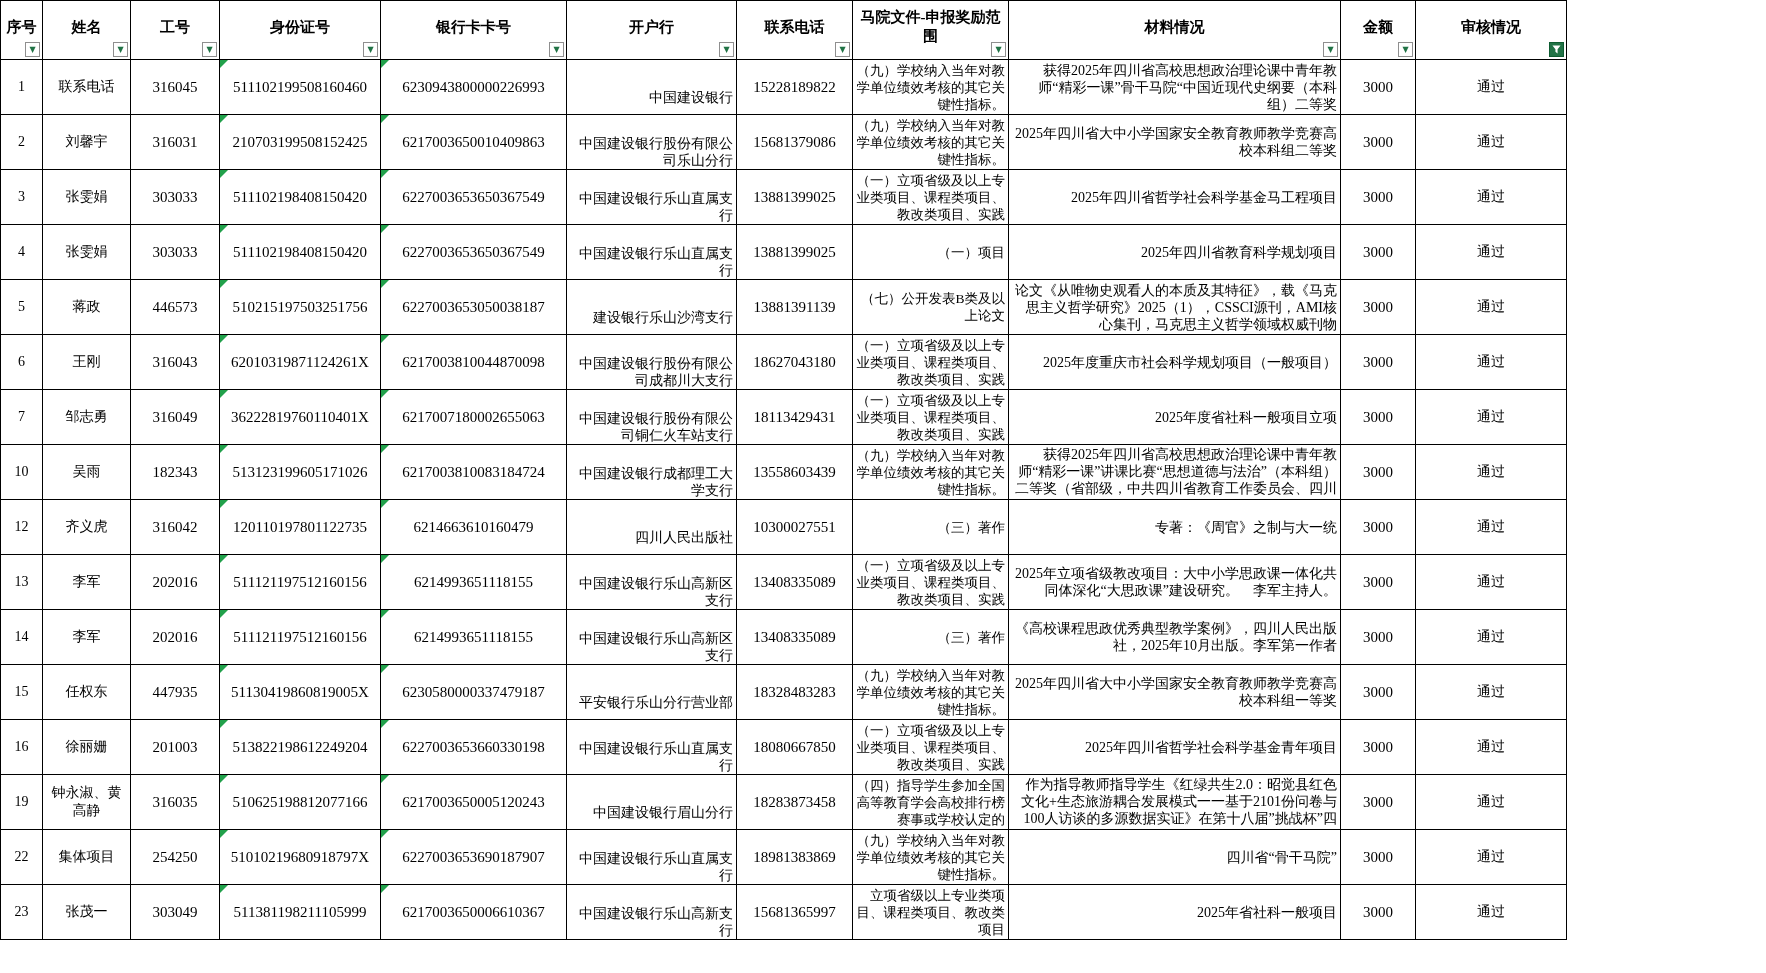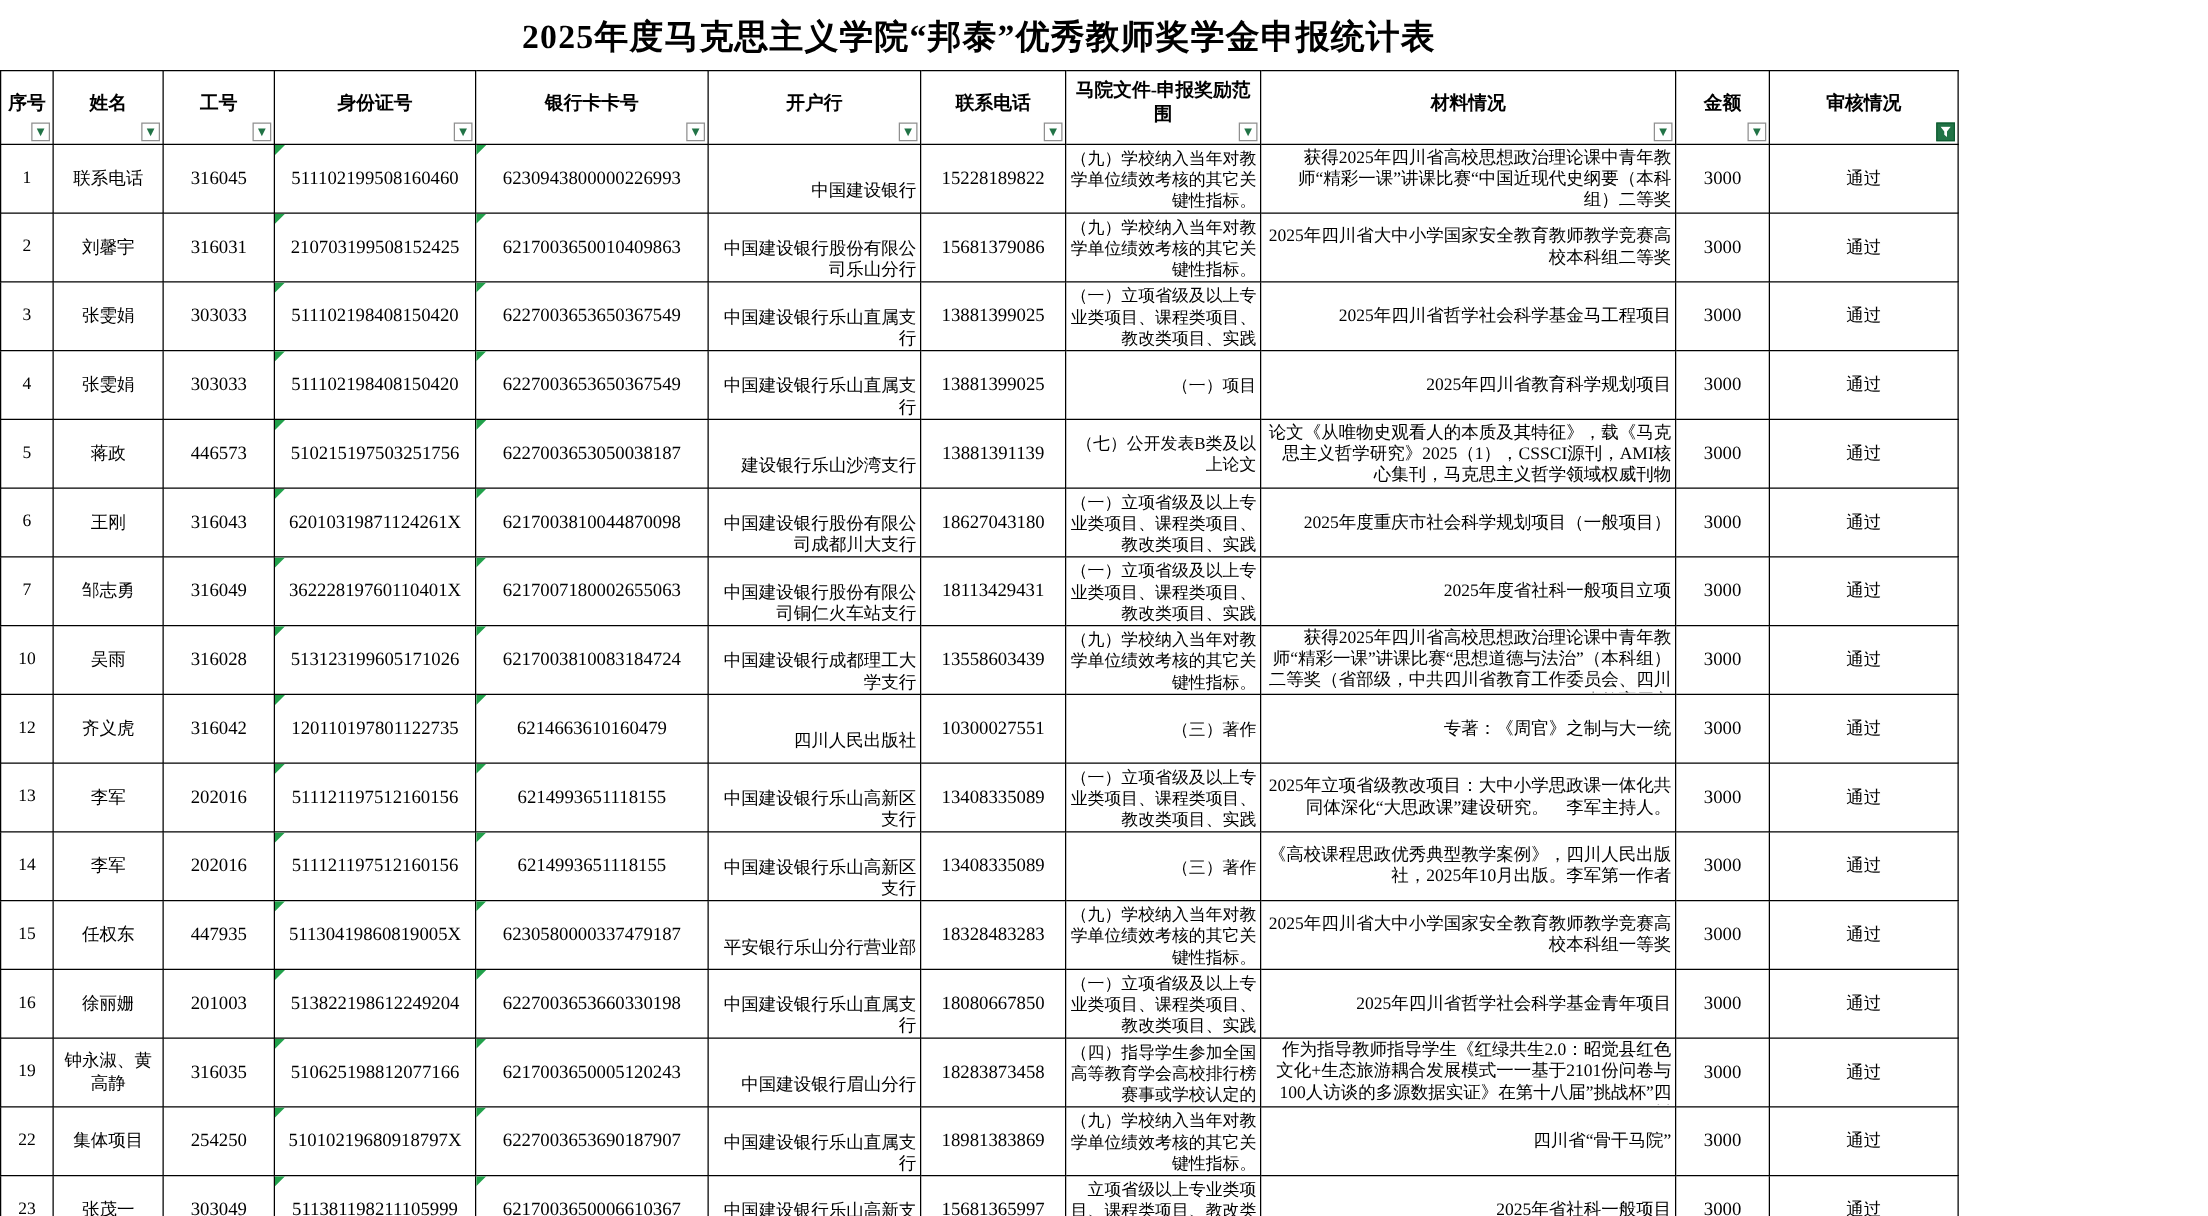--- a/index.html
+++ b/index.html
@@ -39,21 +39,20 @@
   
   .flag{
     position:absolute;left:0;top:0;width:0;height:0;
     border-top:8px solid #21a14b;border-right:8px solid transparent;
   }
 </style>
 </head>
 <body>
 
 <div class="sheet">
-  <div class="title">2025年度马克思主义学院“邦泰”优秀教师奖学金申报统计表</div>
   <table id="grid">
     <colgroup id="grid-cols">
         <col style="width: 42px;">
         <col style="width: 88px;">
         <col style="width: 89px;">
         <col style="width: 161px;">
         <col style="width: 186px;">
         <col style="width: 170px;">
         <col style="width: 116px;">
         <col style="width: 156px;">
@@ -102,21 +101,21 @@
           <td class="c-bank">
             <div class="wrapcell">中国建设银行</div>
           </td>
           <td class="c-phone">
             <div class="">15228189822</div>
           </td>
           <td class="c-scope">
             <div class="wrapcell">（九）学校纳入当年对教学单位绩效考核的其它关键性指标。</div>
           </td>
           <td class="c-material">
-            <div class="wrapcell">获得2025年四川省高校思想政治理论课中青年教师“精彩一课”讲课比赛“中国近现代史纲要（本科组）二等奖</div>
+            <div class="wrapcell">获得2025年四川省高校思想政治理论课中青年教师“精彩一课”骨干马院“中国近现代史纲要（本科组）二等奖</div>
           </td>
           <td class="c-amount">
             <div class="">3000</div>
           </td>
           <td class="c-review">
             <div class="">通过</div>
           </td>
         </tr>
         <tr>
           <td class="c-seq">
@@ -341,21 +340,21 @@
           </td>
         </tr>
         <tr>
           <td class="c-seq">
             <div class="">10</div>
           </td>
           <td class="c-name">
             <div class="">吴雨</div>
           </td>
           <td class="c-emp_id">
-            <div class="">316028</div>
+            <div class="">182343</div>
           </td>
           <td class="c-id_card">
             <span class="flag"></span>
             <div class="">513123199605171026</div>
           </td>
           <td class="c-bank_card">
             <span class="flag"></span>
             <div class="">6217003810083184724</div>
           </td>
           <td class="c-bank">

